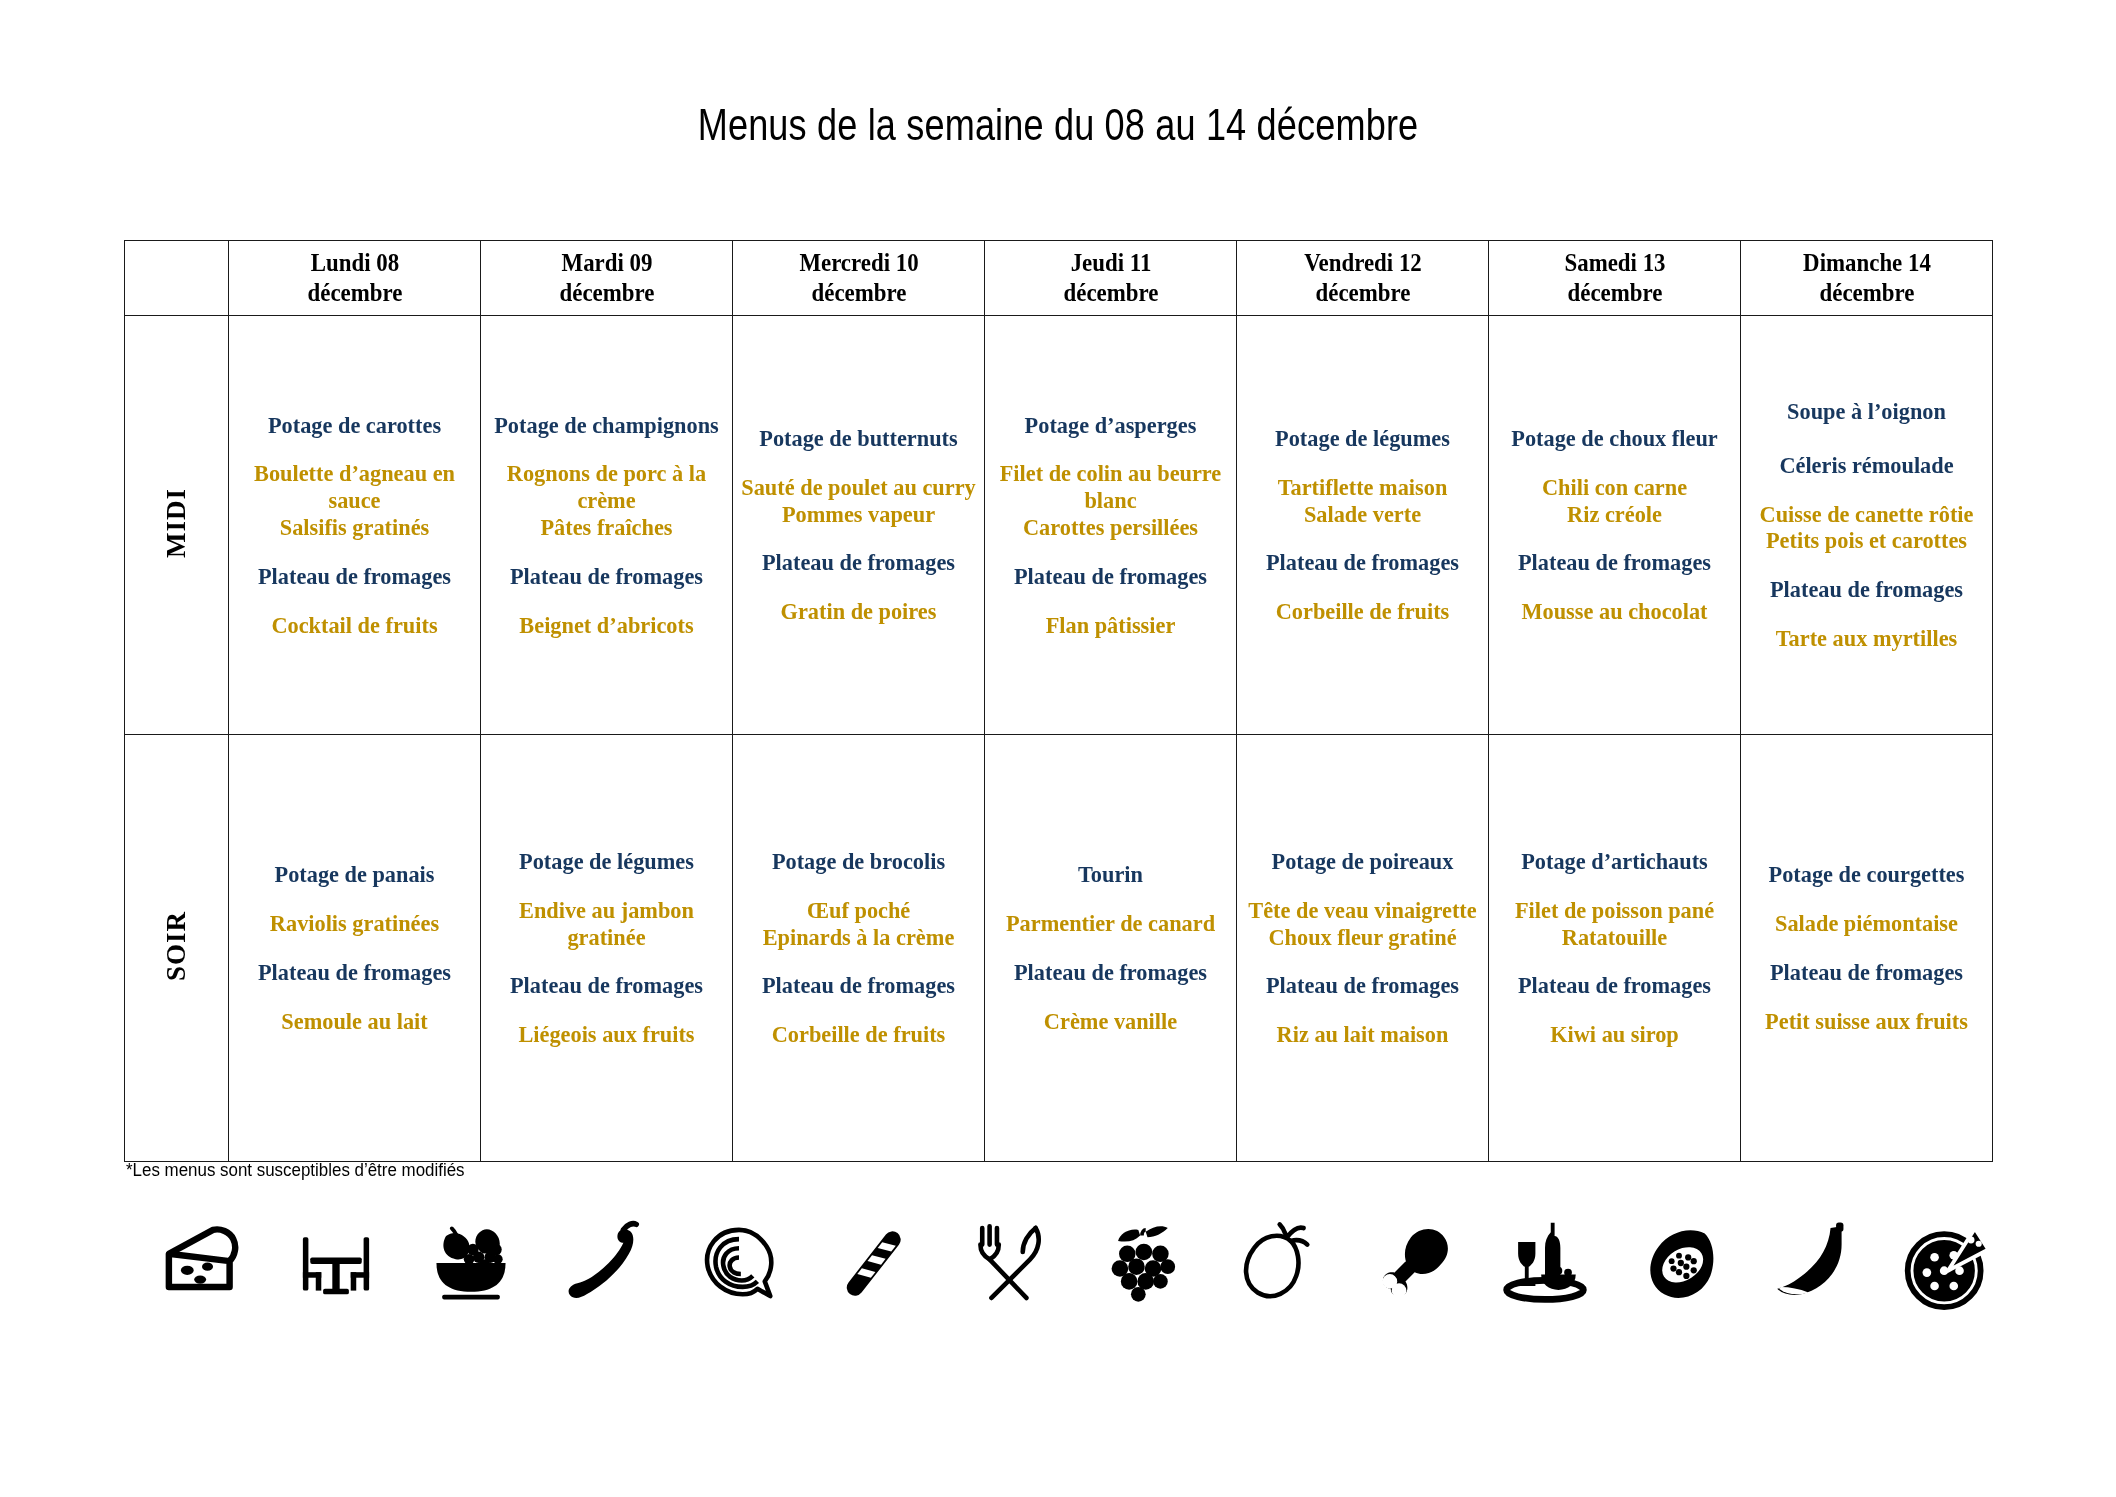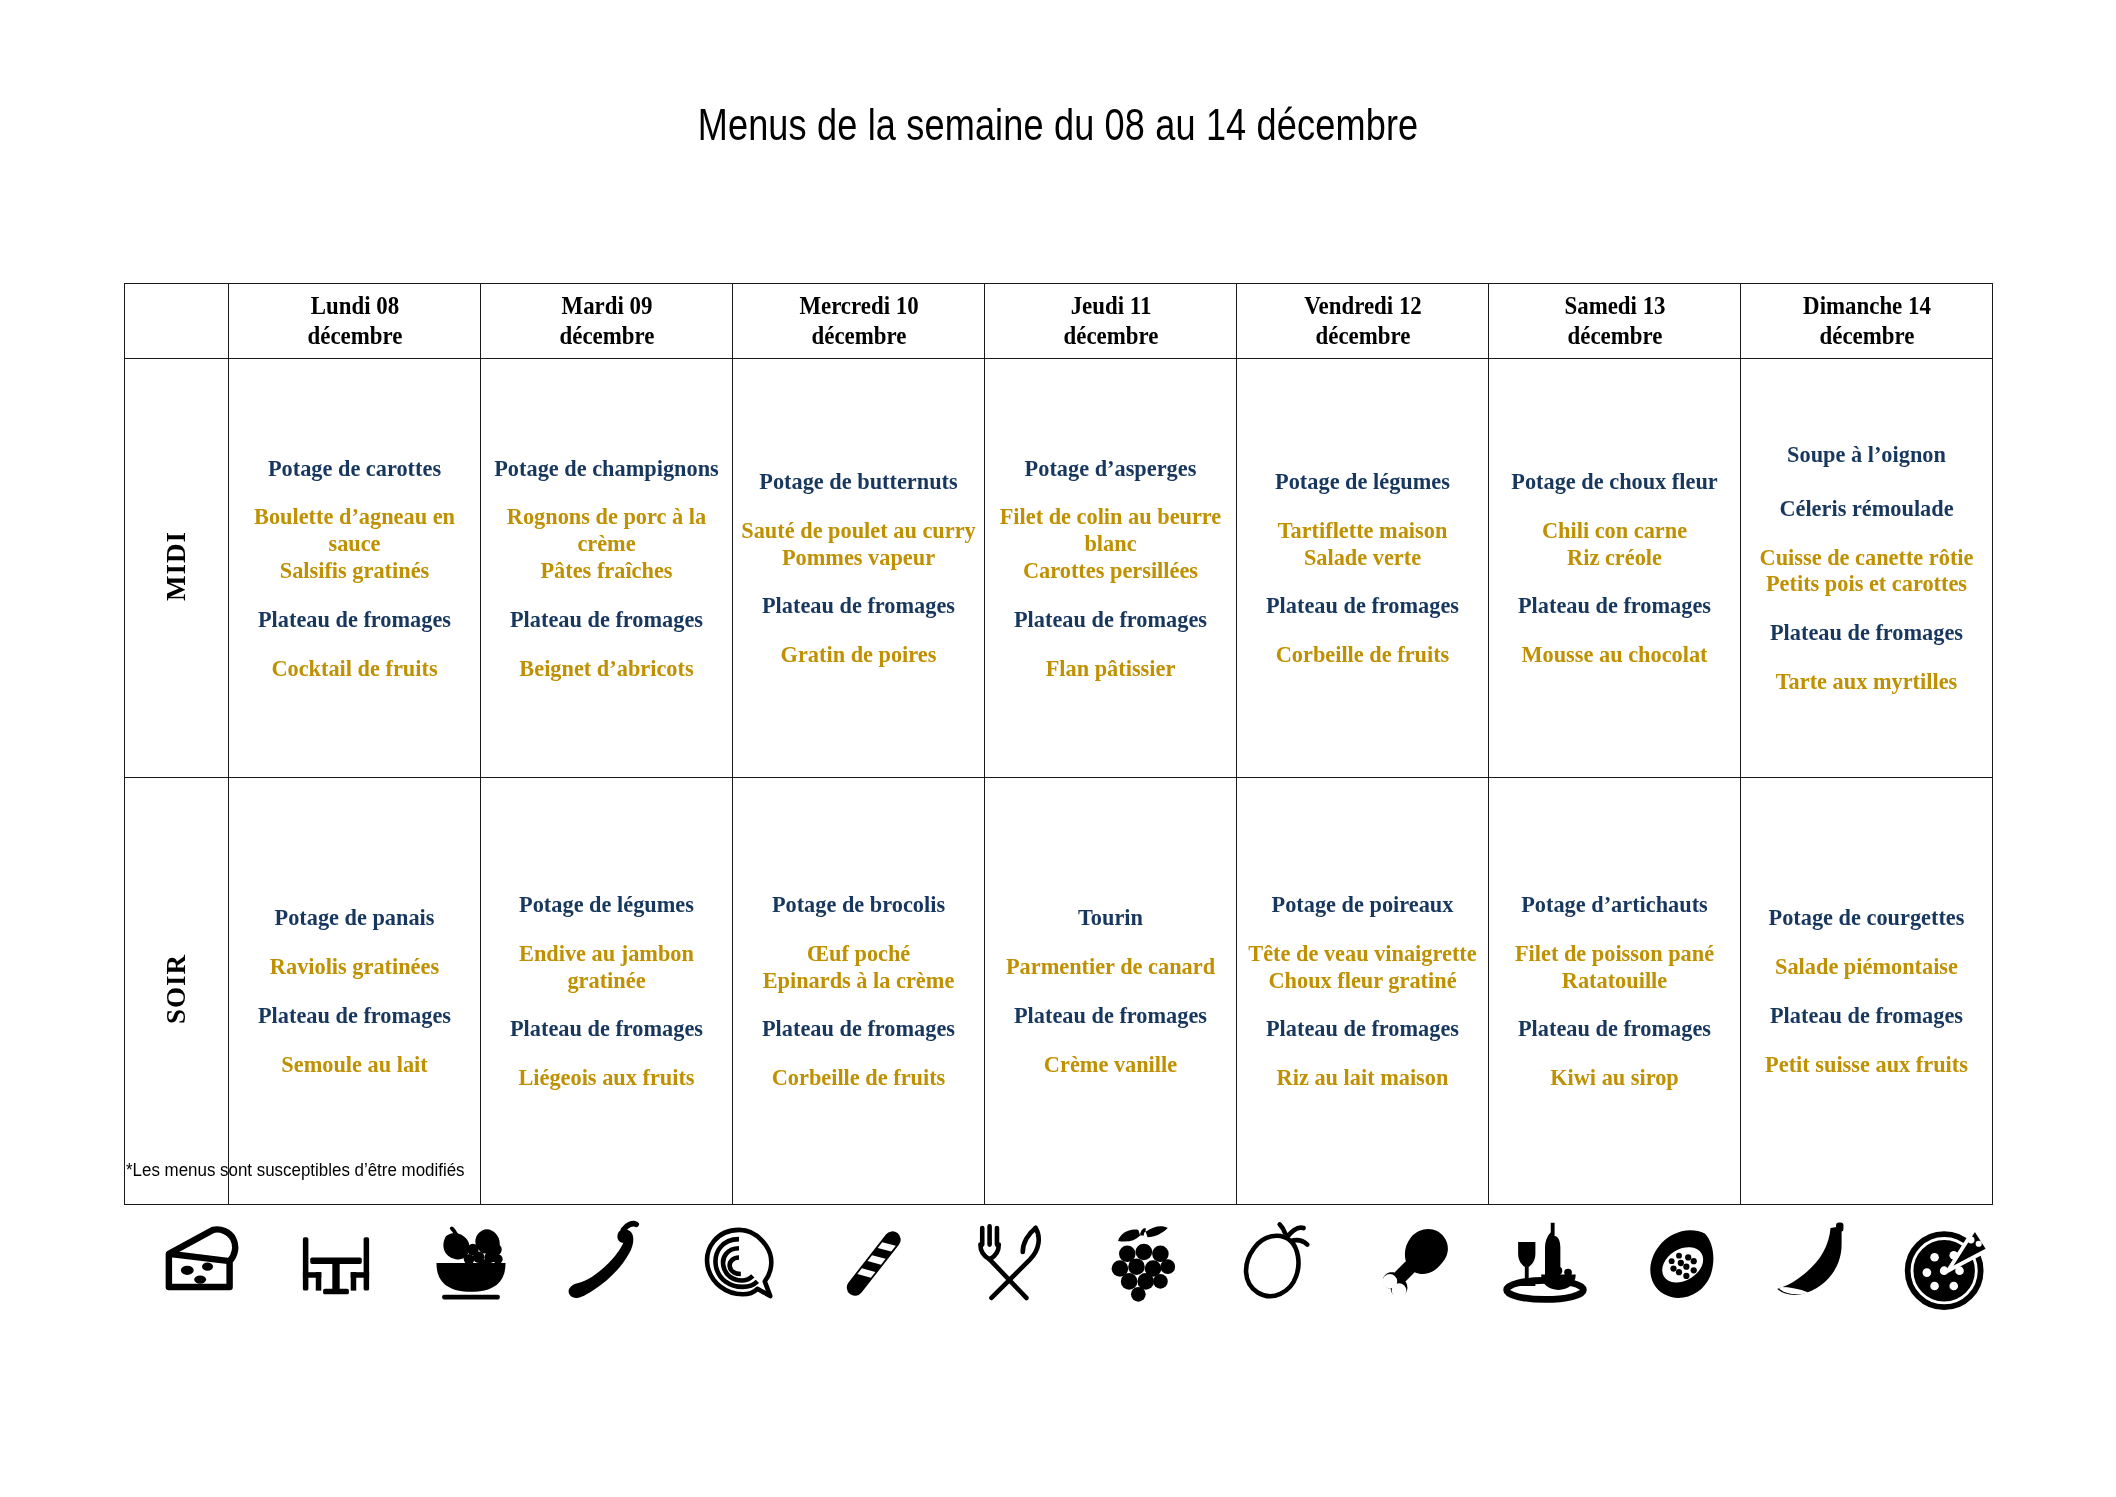--- a/index.html
+++ b/index.html
@@ -33,21 +33,20 @@
   }
 
   
   #menu-table {
     position: absolute;
     top: 240px;
     left: 124px;
     width: 1868px;
     border-collapse: collapse;
     table-layout: fixed;
-    margin-top: 43px;
   }
   #menu-table td, #menu-table th {
     border: 1.6px solid #1a1a1a;
     vertical-align: middle;
     padding: 0;
   }
 
   
   col.c-label { width: 104px; }
   col.c-day   { width: 252px; }

